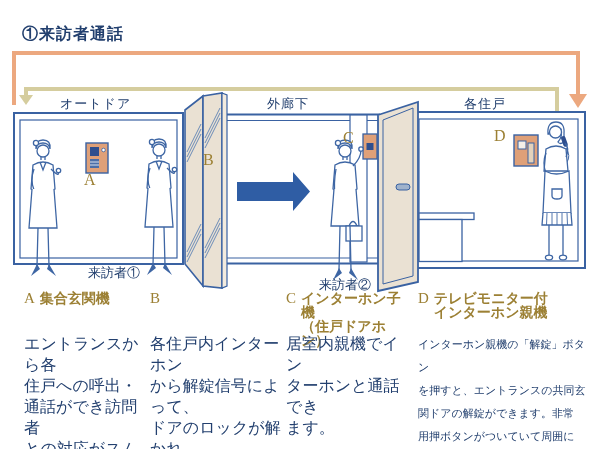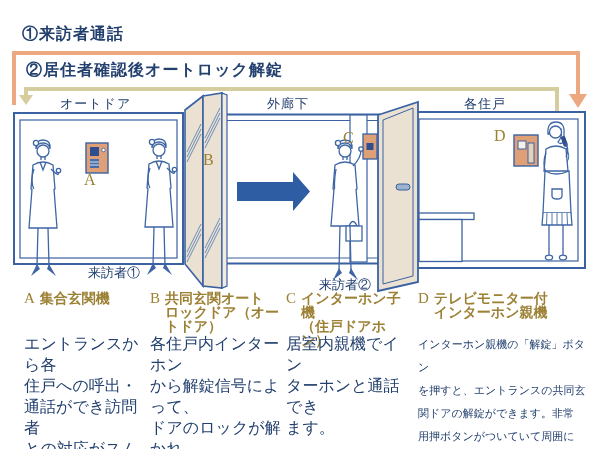--- a/index.html
+++ b/index.html
@@ -150,21 +150,20 @@
     </g>
 
     <g>
       <polygon points="378,115 418,102 418,282 378,291" fill="#EAE1D3" stroke="#3A62A2" stroke-width="1.8"></polygon>
       <polygon points="383,120 413,108 413,276 383,284" fill="none" stroke="#3A62A2" stroke-width="1"></polygon>
       <rect x="396" y="184" width="14" height="6" rx="3" fill="#9FB2CC" stroke="#3A62A2" stroke-width="1"></rect>
     </g>
   </svg>
 
   <div class="txt step-label" style="left:22px;top:24px;">①来訪者通話</div>
-  <div class="txt step-label" style="left:26px;top:60px;">②居住者確認後オートロック解錠</div>
 
   <div class="txt area-label" style="left:60px;top:95px;">オートドア</div>
   <div class="txt area-label" style="left:267px;top:95px;">外廊下</div>
   <div class="txt area-label" style="left:464px;top:95px;">各住戸</div>
 
   <div class="txt visitor-label" style="left:88px;top:264px;">来訪者①</div>
   <div class="txt visitor-label" style="left:283px;top:276px;margin-left:36px;">来訪者②</div>
 
   <div class="dev-letter" style="left:84px;top:171px;">A</div>
   <div class="dev-letter" style="left:203px;top:151px;">B</div>
@@ -179,22 +178,20 @@
     <div class="sec-body">エントランスから各
 住戸への呼出・
 通話ができ訪問者
 との対応がスムー
 ズにできます。</div>
   </div>
 
   <div class="section sec-b" style="left:150px;width:140px;">
     <div class="sec-head">
       <span class="sec-letter">B</span>
-      <span class="sec-title">共同玄関オート
-ロックドア（オートドア）</span>
     </div>
     <div class="sec-body">各住戸内インターホン
 から解錠信号によって、
 ドアのロックが解かれ
 ます。</div>
   </div>
 
   <div class="section sec-c" style="left:286px;width:124px;">
     <div class="sec-head">
       <span class="sec-letter">C</span>

